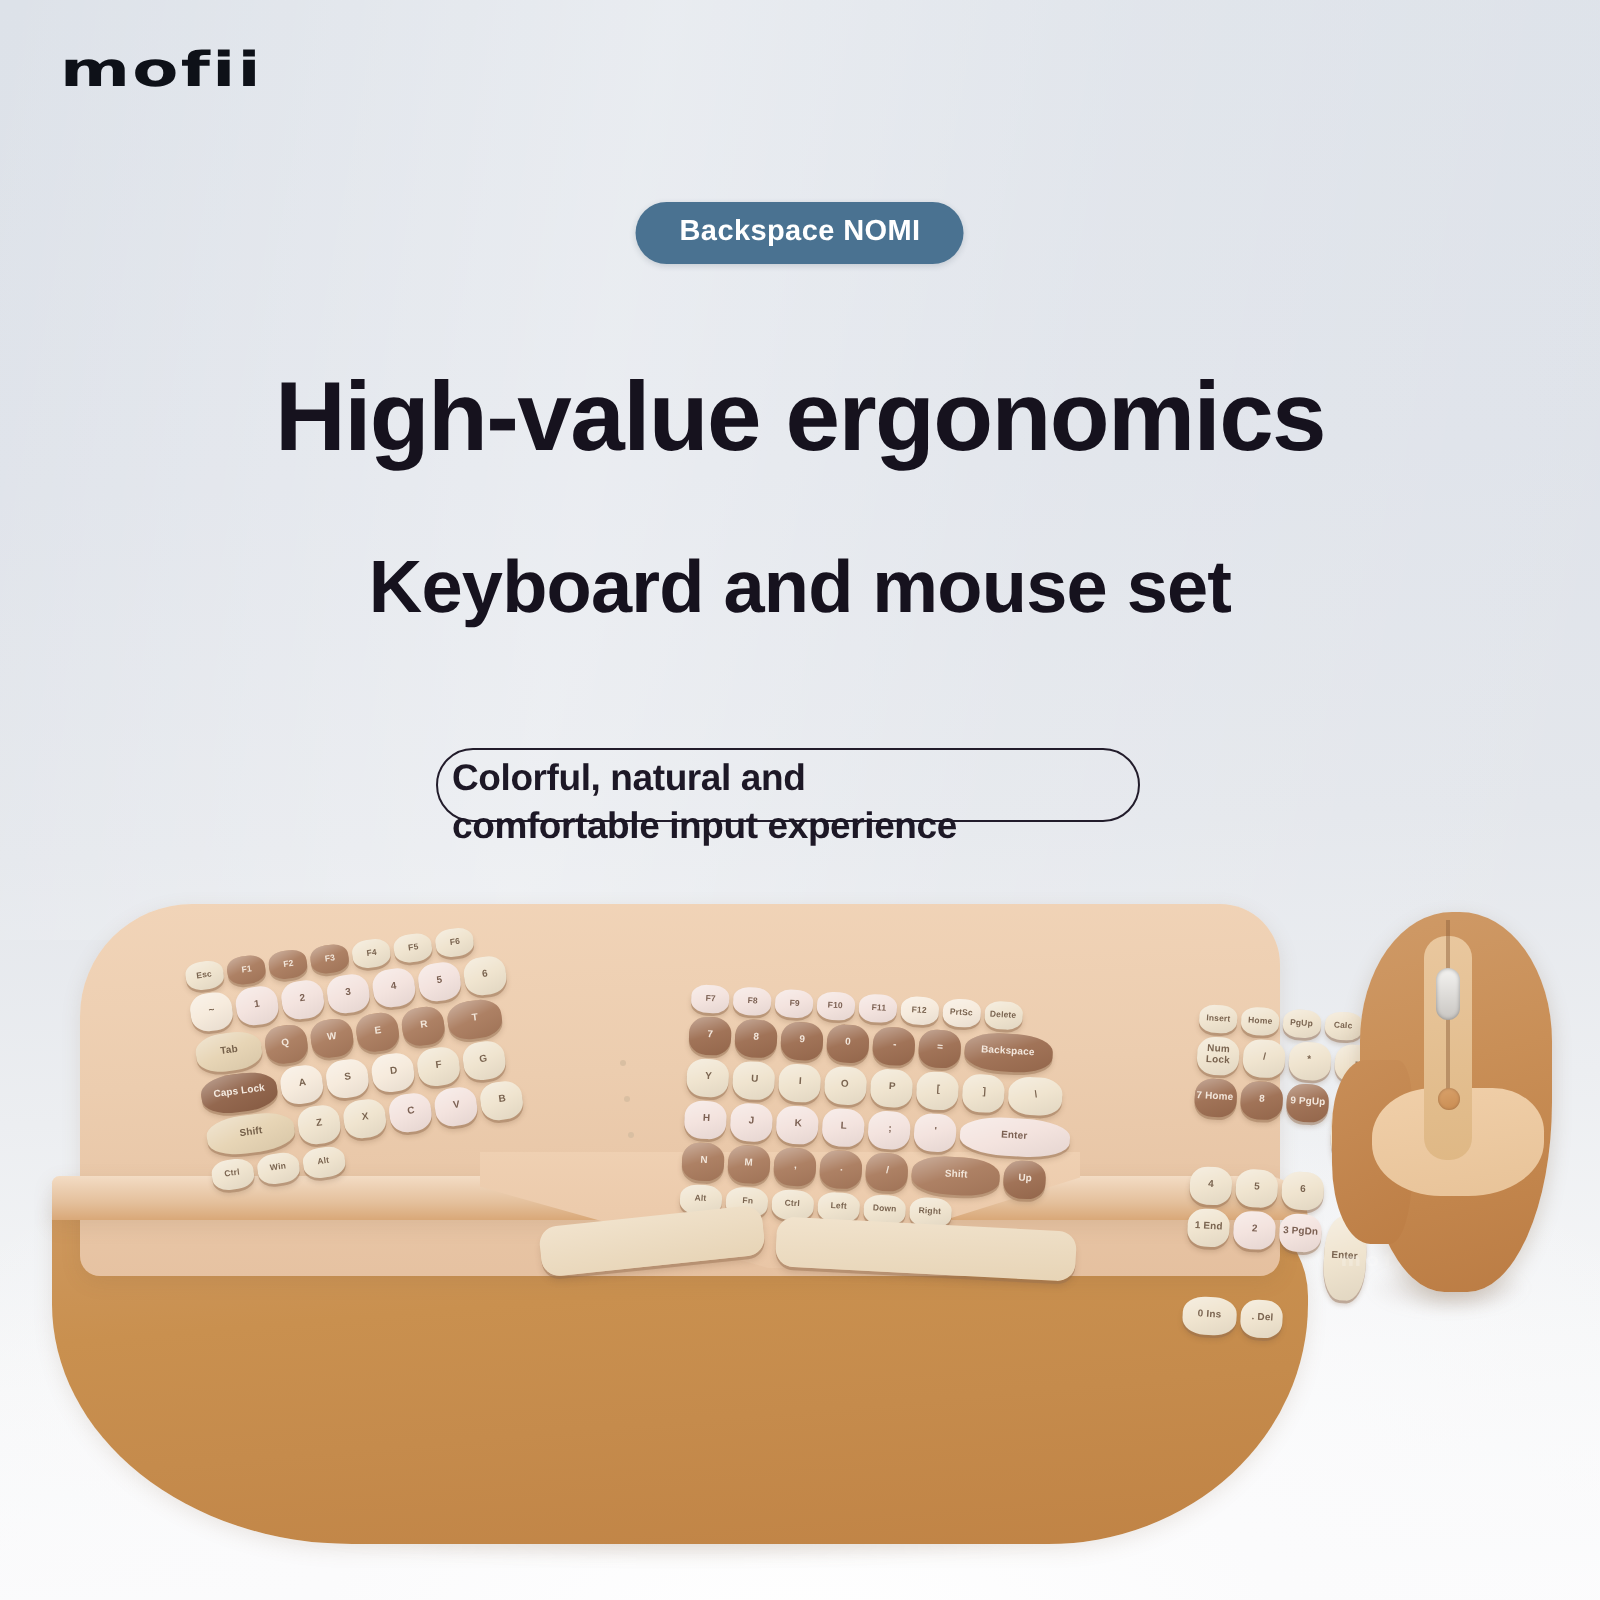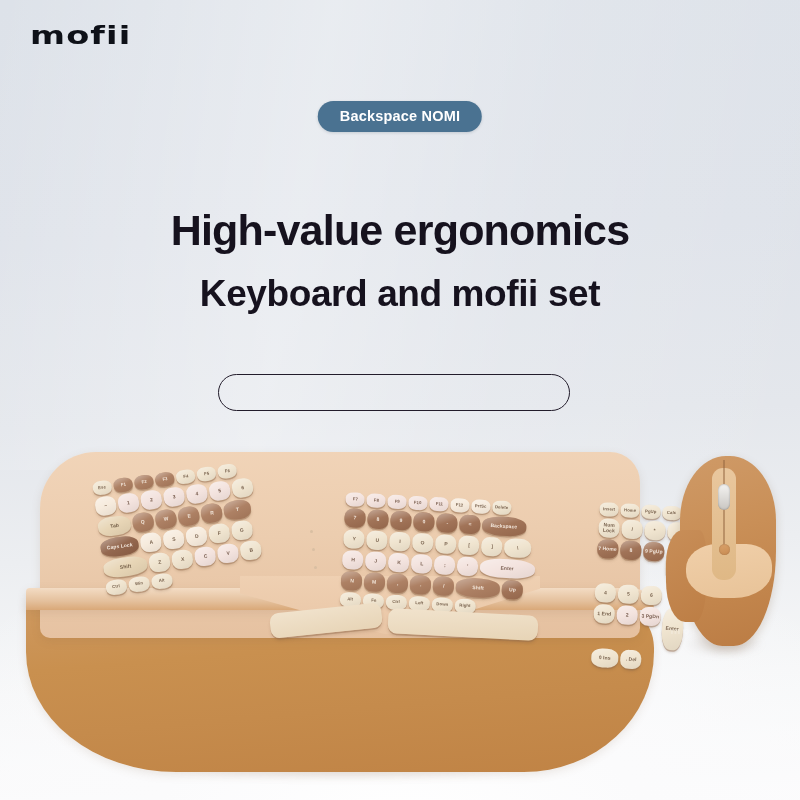--- a/index.html
+++ b/index.html
@@ -43,21 +43,21 @@
     white-space:nowrap;
     box-shadow:0 1px 3px rgba(40,60,80,.18);
   }
 
   
   #headline, #subhead {
     position:absolute; left:0; right:0; text-align:center;
     color:#16121e; font-weight:700;
     font-family:"Liberation Sans", sans-serif;
   }
-  #headline { top:206px; font-size:43px; letter-spacing:-.8px; }
+  #headline { top:181px; font-size:49px; letter-spacing:-.8px; }
   #subhead  { top:273px; font-size:37px; letter-spacing:-.4px; }
 
   
   #tagline-wrap { position:absolute; left:0; right:0; top:374px; height:70px; }
   #tagline-outline {
     position:absolute; left:218px; top:0; width:352px; height:37px;
     border:1.6px solid #221c2b; border-radius:20px;
     background:transparent;
   }
   #tagline-text {
@@ -218,24 +218,28 @@
 <body>
 
 <div id="bg"></div>
 <div id="bg-sheen"></div>
 
 <div id="logo">mofii</div>
 
 <div id="badge">Backspace NOMI</div>
 
 <div id="headline">High-value ergonomics</div>
-<div id="subhead">Keyboard and mofii set</div>
+<div id="subhead">Keyboard and mouse set</div>
 
 <div id="tagline-wrap">
   <div id="tagline-outline"></div>
+  <div id="tagline-text">
+    <div>Colorful, natural and</div>
+    <div>comfortable input experience</div>
+  </div>
 </div>
 
 <div id="stage">
 
   <div class="shadow" style="left:30px; top:300px; width:630px; height:60px;"></div>
   <div class="shadow" style="left:668px; top:196px; width:112px; height:36px;"></div>
 
   <div style="position:absolute; inset:0;">
     <div class="kb-base" id="kb-wrist"></div>
     <div class="kb-base" id="kb-top2"></div>

